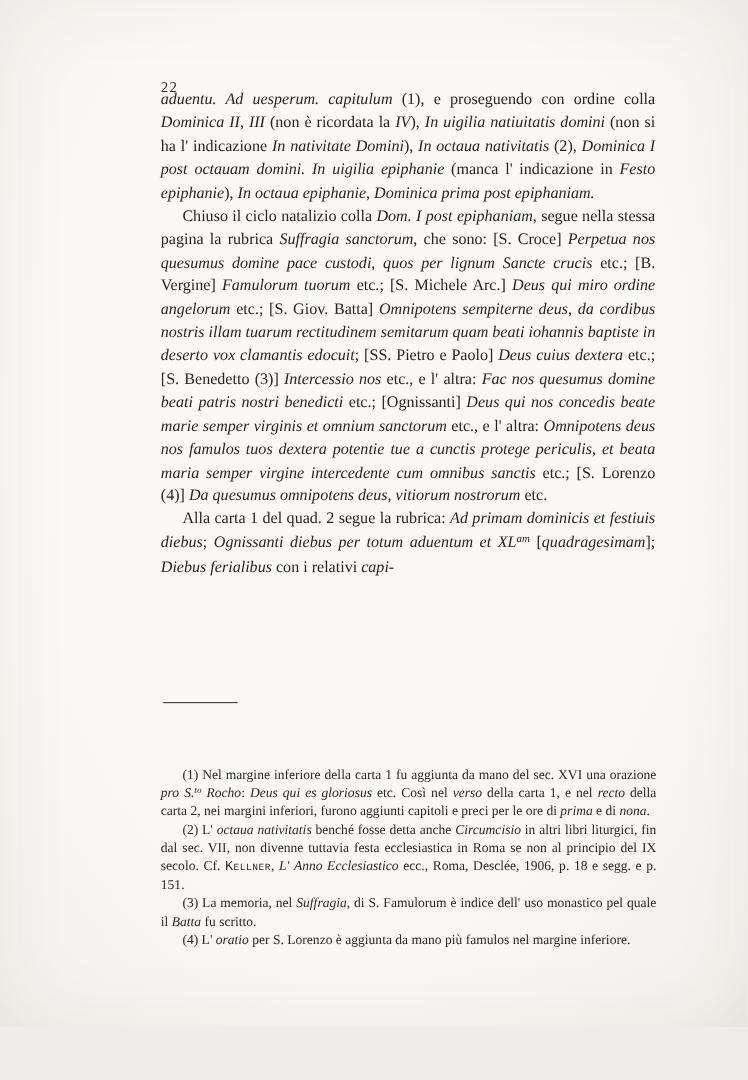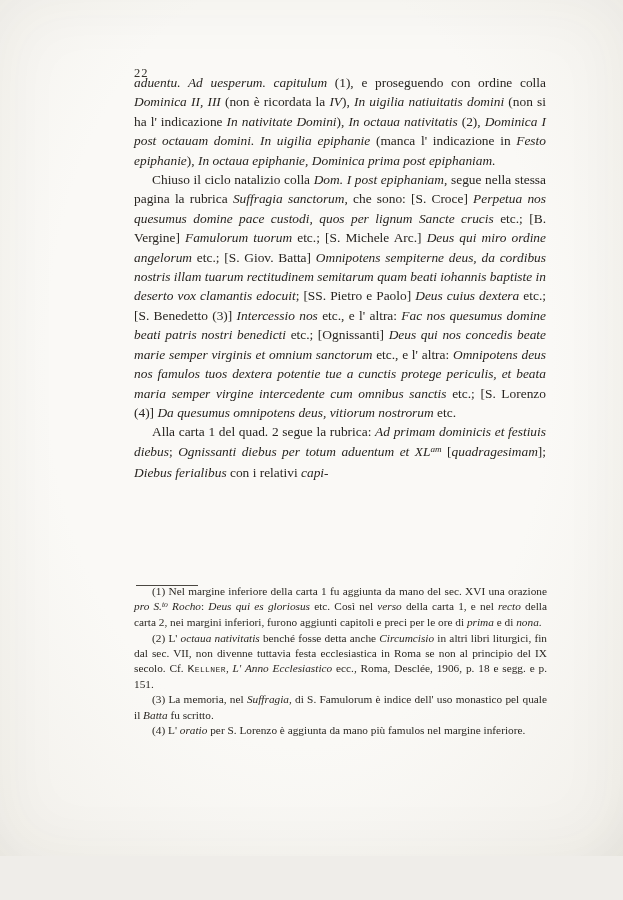--- a/index.html
+++ b/index.html
@@ -54,21 +54,21 @@
     position: absolute;
     left: 136px;
     top: 585px;
     width: 62px;
     height: 0;
     border-top: 1px solid #4a4741;
   }
   .footnotes {
     position: absolute;
     left: 134px;
-    top: 584px;
+    top: 639px;
     width: 413px;
     font-size: 11.3px;
     line-height: 15.2px;
     text-align: justify;
     color: #2a2722;
   }
   .footnotes p {
     margin: 0;
     text-indent: 18px;
   }

